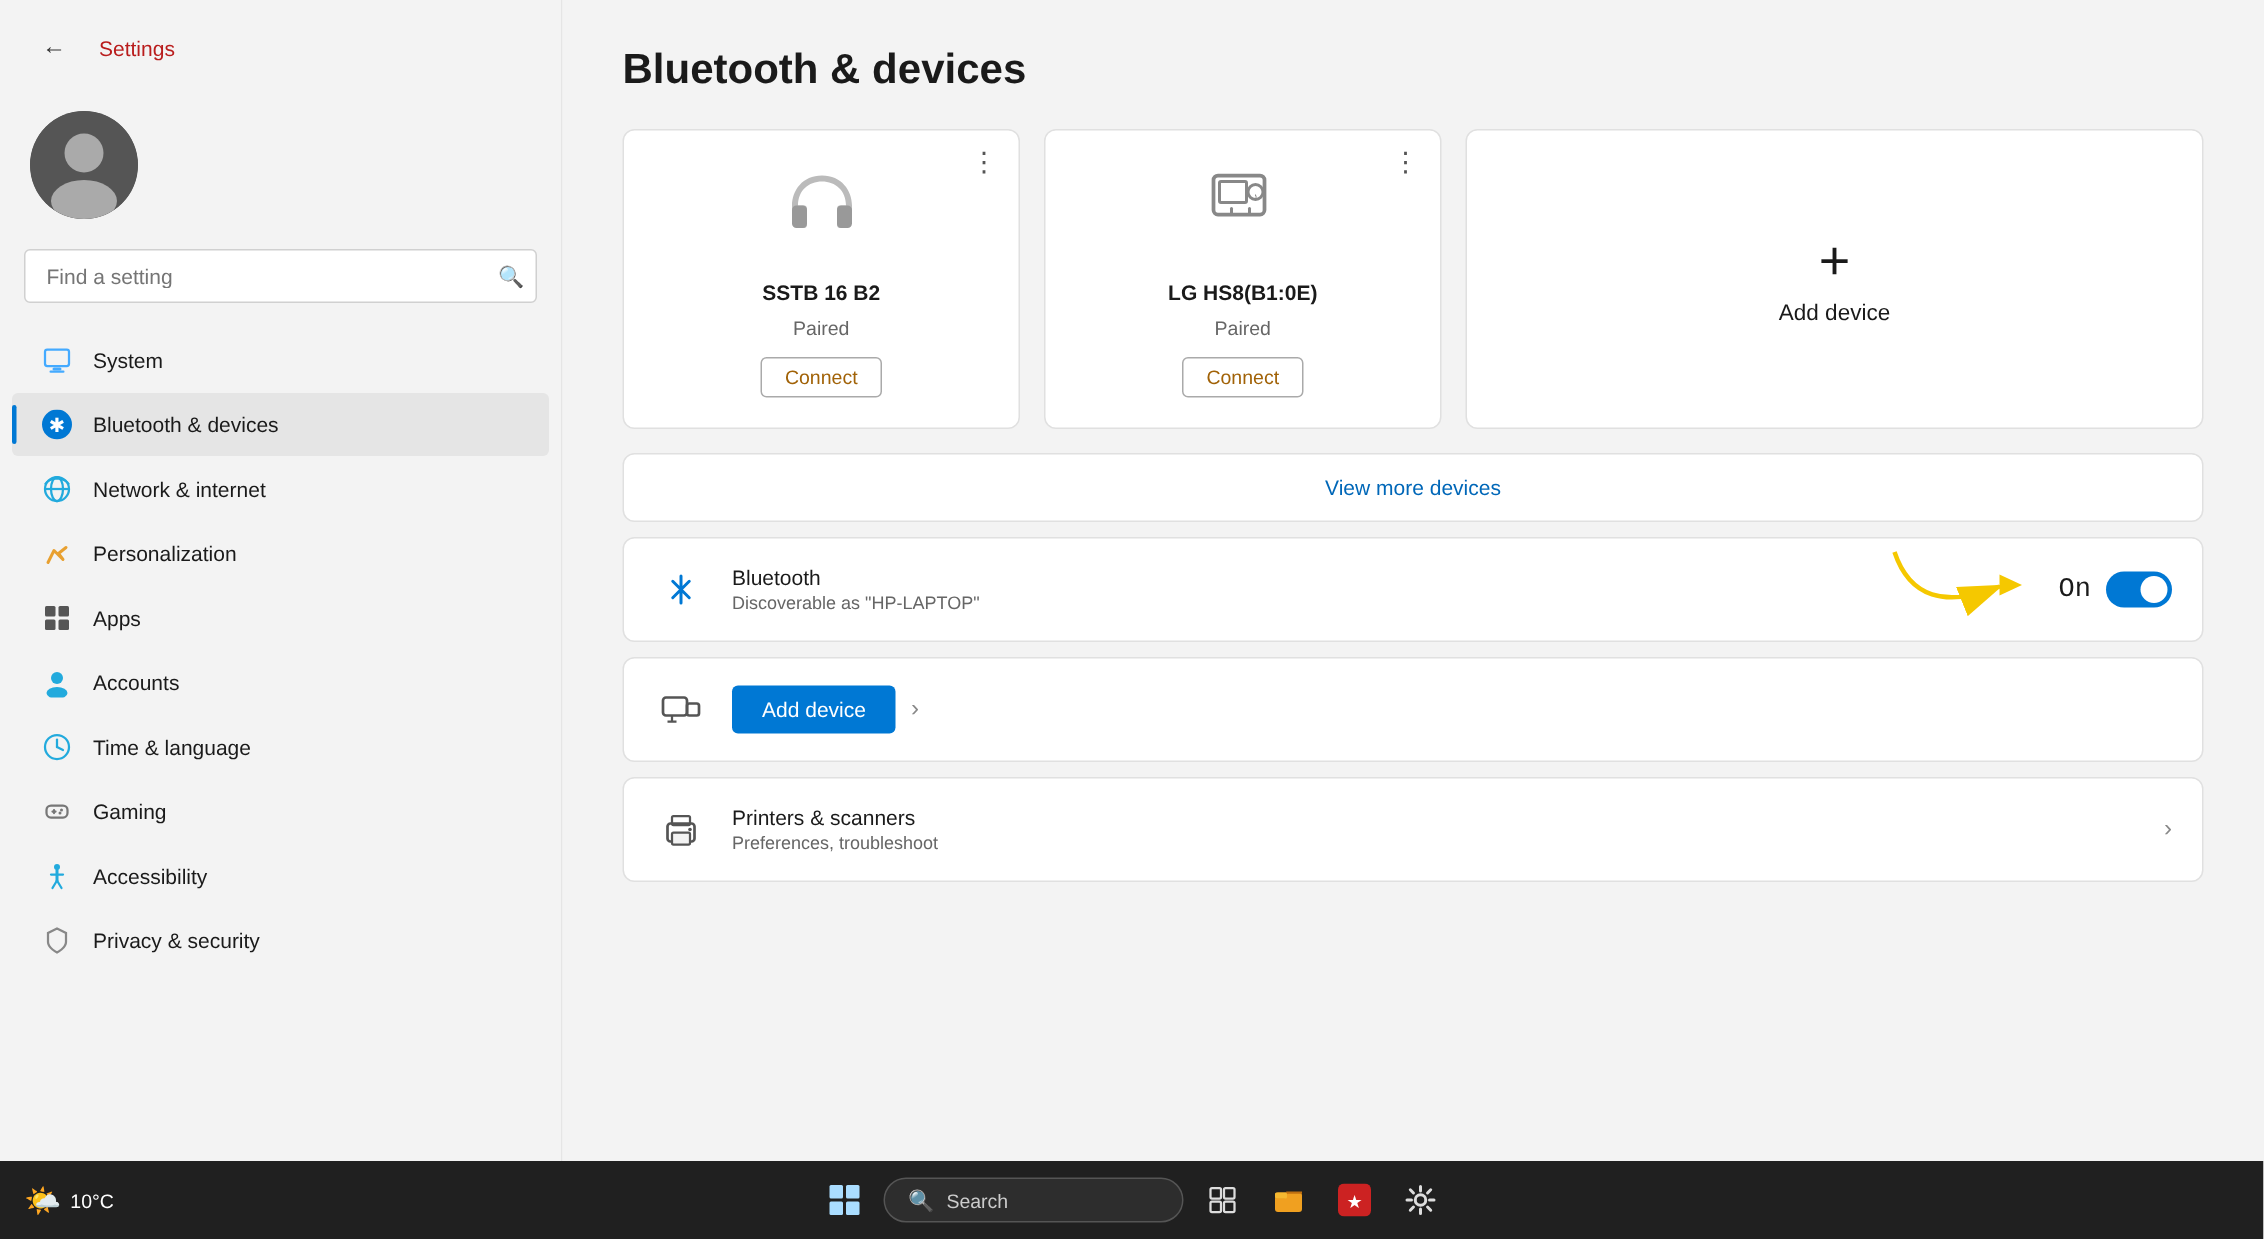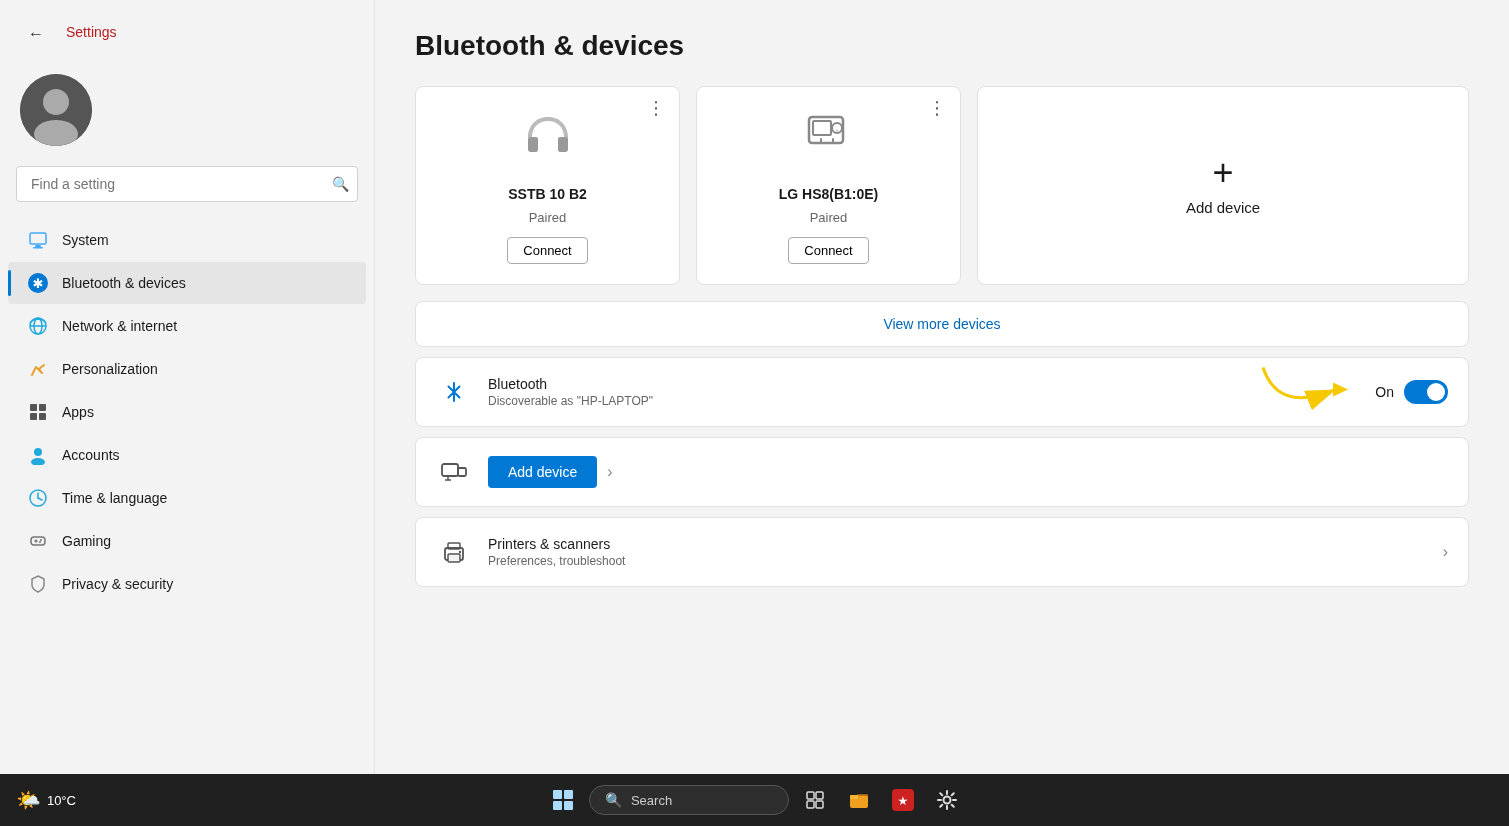--- a/index.html
+++ b/index.html
@@ -221,21 +221,21 @@
       text-align: center;
     }
 
     .connect-btn {
       border: 1px solid #aaa;
       background: #fff;
       padding: 5px 15px;
       border-radius: 4px;
       cursor: pointer;
       font-size: 13px;
-      color: #000000;
+      color: #a16207;
     }
 
     .add-device-card {
       background: #fff;
       border-radius: 8px;
       padding: 20px;
       flex: 1;
       min-height: 180px;
       display: flex;
       flex-direction: column;
@@ -337,22 +337,23 @@
       height: 18px;
       background: #fff;
       border-radius: 50%;
       position: absolute;
       top: 3px;
       right: 3px;
       transition: right 0.2s;
     }
 
     .toggle-label {
-      font-size: 14px;
+      font-size: 18px;
       color: #1a1a1a;
+      font-family: Liberation Mono, monospace;
     }
 
     .add-device-btn {
       background: #0078d4;
       color: #fff;
       border: none;
       border-radius: 4px;
       padding: 8px 20px;
       font-size: 14px;
       cursor: pointer;
@@ -548,20 +549,32 @@
               <line x1="8" y1="9" x2="8" y2="11" stroke="#777" stroke-width="1.5" stroke-linecap="round"></line>
               <circle cx="13" cy="9" r="1" fill="#777"></circle>
               <circle cx="12" cy="11" r="1" fill="#777"></circle>
             </svg>
         </span>
         <span class="nav-item-label">Gaming</span>
       </li>
       <li class="nav-item">
         <span class="nav-icon">
           <svg width="20" height="20" viewBox="0 0 20 20">
+              <circle cx="10" cy="4" r="2" fill="#22aadd"></circle>
+              <line x1="10" y1="6" x2="10" y2="13" stroke="#22aadd" stroke-width="2" stroke-linecap="round"></line>
+              <line x1="6" y1="9" x2="14" y2="9" stroke="#22aadd" stroke-width="1.5" stroke-linecap="round"></line>
+              <line x1="10" y1="13" x2="7" y2="18" stroke="#22aadd" stroke-width="1.5" stroke-linecap="round"></line>
+              <line x1="10" y1="13" x2="13" y2="18" stroke="#22aadd" stroke-width="1.5" stroke-linecap="round"></line>
+            </svg>
+        </span>
+        <span class="nav-item-label">Accessibility</span>
+      </li>
+      <li class="nav-item">
+        <span class="nav-icon">
+          <svg width="20" height="20" viewBox="0 0 20 20">
               <path d="M10 2 L16 5 L16 11 C16 15 10 18 10 18 C10 18 4 15 4 11 L4 5 Z" fill="none" stroke="#888" stroke-width="1.5"></path>
             </svg>
         </span>
         <span class="nav-item-label">Privacy &amp; security</span>
       </li>
     </ul>
   </div>
 
   <div class="main-content">
     <h1 class="page-title">Bluetooth &amp; devices</h1>
@@ -570,21 +583,21 @@
 
       <div class="device-card">
         <button class="device-card-menu">⋮</button>
         <div class="device-icon">
           <svg width="56" height="56" viewBox="0 0 56 56">
             <path d="M28 10 C15 10 8 20 8 30 L8 40 C8 43 10 45 13 45 L16 45 C17.5 45 18 44 18 42.5 L18 32.5 C18 31 17.5 30 16 30 L12 30 C12 20 19 14 28 14 C37 14 44 20 44 30 L40 30 C38.5 30 38 31 38 32.5 L38 42.5 C38 44 38.5 45 40 45 L43 45 C46 45 48 43 48 40 L48 30 C48 20 41 10 28 10 Z" fill="#bbb"></path>
             <rect x="8" y="30" width="10" height="15" rx="3" fill="#999"></rect>
             <rect x="38" y="30" width="10" height="15" rx="3" fill="#999"></rect>
           </svg>
         </div>
-        <div class="device-name">SSTB 10 B2</div>
+        <div class="device-name">SSTB 16 B2</div>
         <div class="device-status">Paired</div>
         <button class="connect-btn">Connect</button>
       </div>
 
       <div class="device-card">
         <button class="device-card-menu">⋮</button>
         <div class="device-icon">
           <svg width="56" height="56" viewBox="0 0 56 56">
             <rect x="8" y="10" width="34" height="26" rx="3" fill="none" stroke="#888" stroke-width="2.5"></rect>
             <rect x="12" y="14" width="18" height="14" rx="1" fill="none" stroke="#888" stroke-width="2"></rect>

